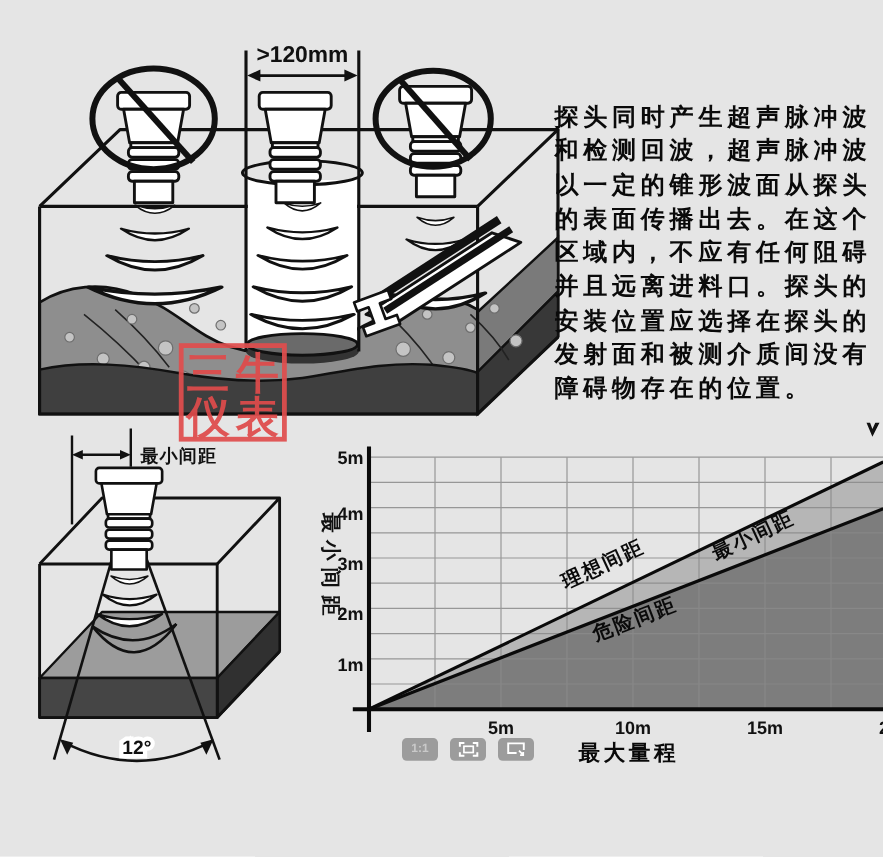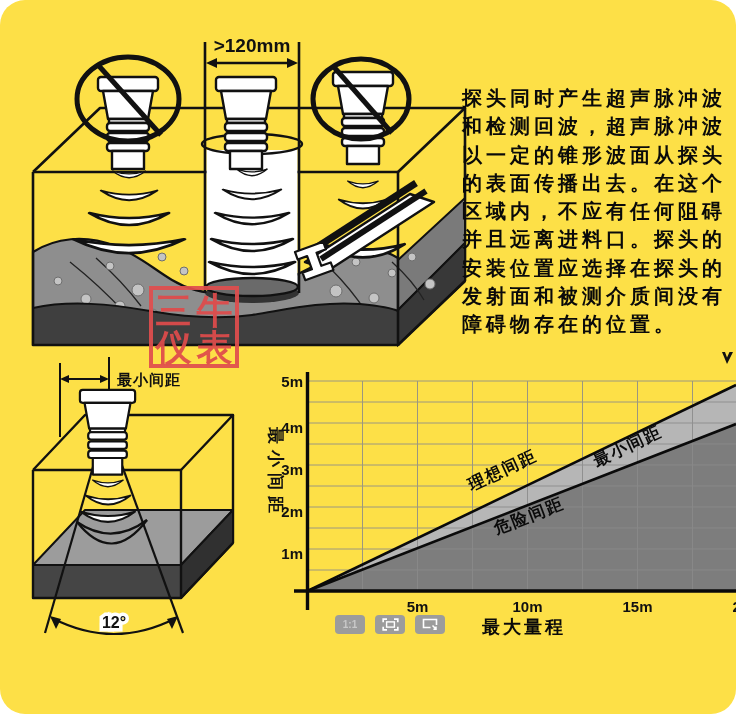--- a/index.html
+++ b/index.html
@@ -1,18 +1,18 @@
 <!DOCTYPE html>
 <html><head>
 <meta charset="utf-8">
 <style>
   html,body{margin:0;padding:0;background:#fff;}
   #screenshot{
     position:relative;width:736px;height:714px;overflow:hidden;
-    background:#fde047;font-family:"Liberation Sans","DejaVu Sans",sans-serif;border-radius:25px;
+    background:#e5e5e5;font-family:"Liberation Sans","DejaVu Sans",sans-serif;
   }
   #screenshot svg{position:absolute;display:block;}
   
   .desc{
     position:absolute;left:462px;top:84px;width:276px;
     font-family:"Liberation Serif","DejaVu Serif",serif;
     font-weight:700;font-size:20px;line-height:28.3px;color:#0a0a0a;
   }
   .desc .line{white-space:nowrap;letter-spacing:4px;}
   

